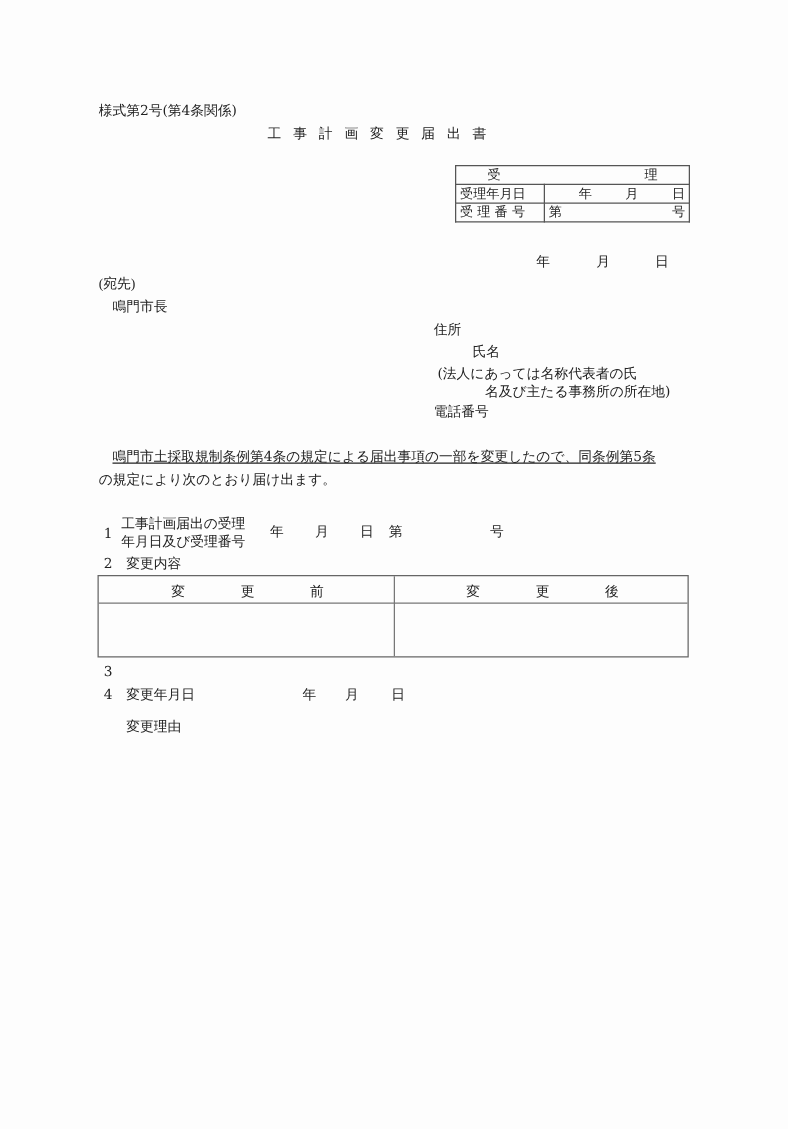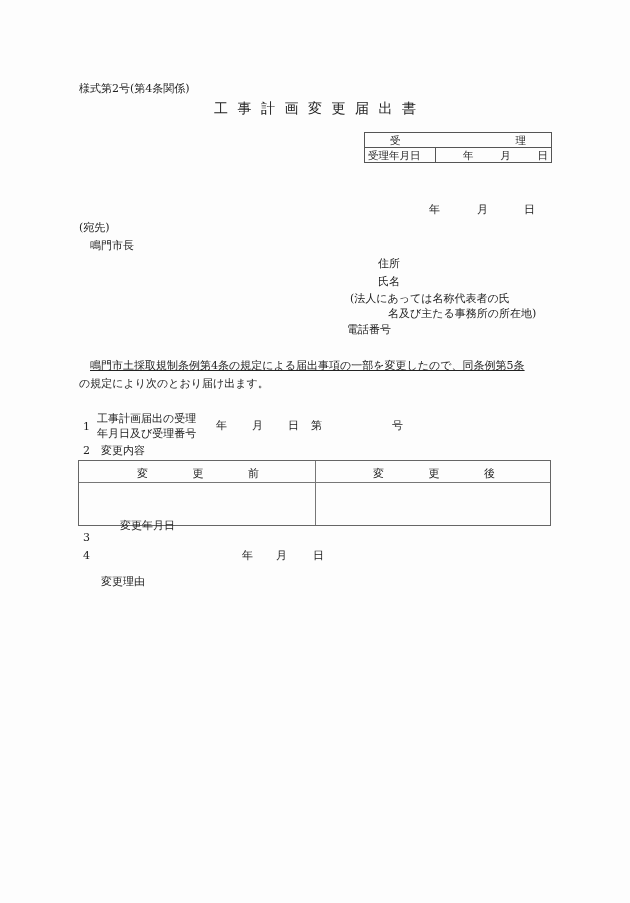--- a/index.html
+++ b/index.html
@@ -6,21 +6,21 @@
     body {
       width: 630px; height: 903px;
       background: #fdfdfd;
       position: relative;
       overflow: hidden;
       font-family: "DejaVu Serif", "Liberation Serif", serif;
       color: #222;
       font-size: 11px;
     }
     .abs { position: absolute; white-space: nowrap; line-height: 1; }
-    .title { letter-spacing: 9.5px; font-size: 14px; }
+    .title { letter-spacing: 9.5px; font-size: 11px; }
     table.recv {
       position: absolute; left: 364px; top: 132px;
       border-collapse: collapse;
       width: 188px;
       font-size: 10.5px;
     }
     table.recv td {
       border: 1px solid #555;
       height: 14px; padding: 0 3px;
       line-height: 14px;
@@ -58,31 +58,40 @@
   <tr>
     <td class="lbl">受理年月日</td>
     <td>
       <div class="spread" style="padding-left:24px;">
         <span>年</span>
         <span>月</span>
         <span>日</span>
       </div>
     </td>
   </tr>
+  <tr>
+    <td class="lbl">受 理 番 号</td>
+    <td>
+      <div class="spread">
+        <span>第</span>
+        <span>号</span>
+      </div>
+    </td>
+  </tr>
 </tbody>
   </table>
 
 <div class="abs" style="left:429px; top:204px;">年</div>
 <div class="abs" style="left:477px; top:204px;">月</div>
 <div class="abs" style="left:524px; top:204px;">日</div>
 
-<div class="abs" style="left:79px; top:222px;">(宛先)</div>
+<div class="abs" style="left:79px; top:222px;font-family:Liberation Serif, serif;">(宛先)</div>
 <div class="abs" style="left:90px; top:240px;">鳴門市長</div>
 
-<div class="abs" style="left:347px; top:258px;margin-left:31px;">住所</div>
+<div class="abs" style="left:347px; top:258px;">住所</div>
 <div class="abs" style="left:347px; top:276px;margin-left:31px;">氏名</div>
 <div class="abs" style="left:350px; top:293px;">(法人にあっては名称代表者の氏</div>
 <div class="abs" style="left:352px; top:308px;margin-left:36px;">名及び主たる事務所の所在地)</div>
 <div class="abs" style="left:347px; top:324px;">電話番号</div>
 
 <div class="abs" style="left:90px; top:360px;text-decoration:underline;">鳴門市土採取規制条例第4条の規定による届出事項の一部を変更したので、同条例第5条</div>
 <div class="abs" style="left:79px; top:378px;">の規定により次のとおり届け出ます。</div>
 
 <div class="abs" style="left:83px; top:421px;">1</div>
 <div class="abs" style="left:97px; top:413px;text-align:center;">工事計画届出の受理</div>
@@ -110,16 +119,16 @@
     <span>後</span>
   </div>
   <div style="position:absolute; left:0; top:22px; width:236px; bottom:0;"></div>
   <div style="position:absolute; left:237px; top:22px; right:0; bottom:0;"></div>
 </div>
 
 <div class="abs" style="left:83px; top:532px;">3</div>
 <div class="abs" style="left:101px; top:532px;margin-top:44px;">変更理由</div>
 
 <div class="abs" style="left:83px; top:550px;">4</div>
-<div class="abs" style="left:101px; top:520px;margin-left:19px;">変更年月日</div>
+<div class="abs" style="left:101px; top:550px;">変更年月日</div>
 <div class="abs" style="left:242px; top:550px;">年</div>
 <div class="abs" style="left:276px; top:550px;">月</div>
 <div class="abs" style="left:313px; top:550px;">日</div>
 
 </body></html>

